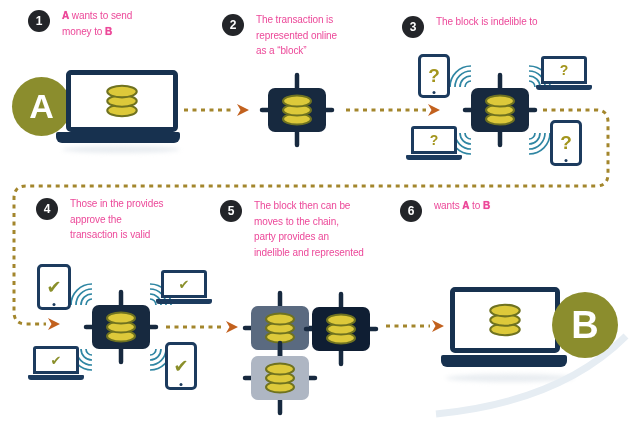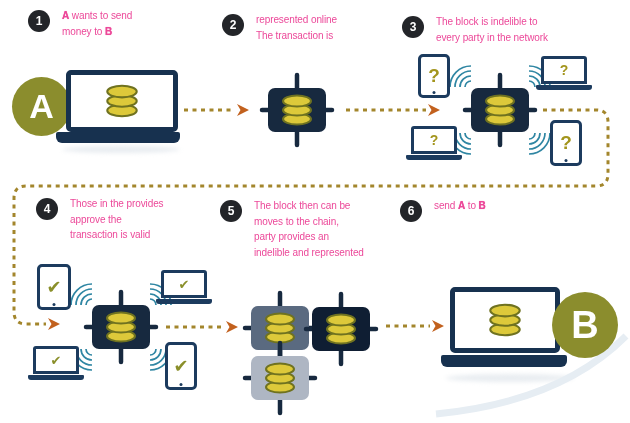--- a/index.html
+++ b/index.html
@@ -109,30 +109,30 @@
     <div class="badge">1</div>
     <div class="txt">
       <div><b>A</b><span> wants to send</span></div>
       <div><span>money to </span><b>B</b></div>
     </div>
   </div>
 
   <div class="hdr" style="left:222px;top:12px">
     <div class="badge">2</div>
     <div class="txt">
+      <div>The transaction is</div>
       <div>represented online</div>
-      <div>The transaction is</div>
+      <div>as a “block”</div>
     </div>
   </div>
 
   <div class="hdr" style="left:402px;top:14px">
     <div class="badge">3</div>
     <div class="txt">
       <div>The block is indelible to</div>
-      <div>every party in the network</div>
     </div>
   </div>
 
   <div class="hdr" style="left:36px;top:196px">
     <div class="badge">4</div>
     <div class="txt">
       <div>Those in the provides</div>
       <div>approve the</div>
       <div>transaction is valid</div>
     </div>
@@ -144,21 +144,21 @@
       <div>The block then can be</div>
       <div>moves to the chain,</div>
       <div>party provides an</div>
       <div>indelible and represented</div>
     </div>
   </div>
 
   <div class="hdr" style="left:400px;top:198px">
     <div class="badge">6</div>
     <div class="txt">
-      <div><span>send </span><b>A</b><span> to </span><b>B</b></div>
+      <div><span>wants </span><b>A</b><span> to </span><b>B</b></div>
     </div>
   </div>
 
   <div class="circle" style="left:12px;top:77px;width:59px;height:59px;font-size:34px">
     <span>A</span>
   </div>
   <div class="lap-screen" style="left:66px;top:70px;width:102px;height:52px">
     <svg width="42" height="36" viewBox="0 0 40 34">
         <use href="#coins"></use>
       </svg>

